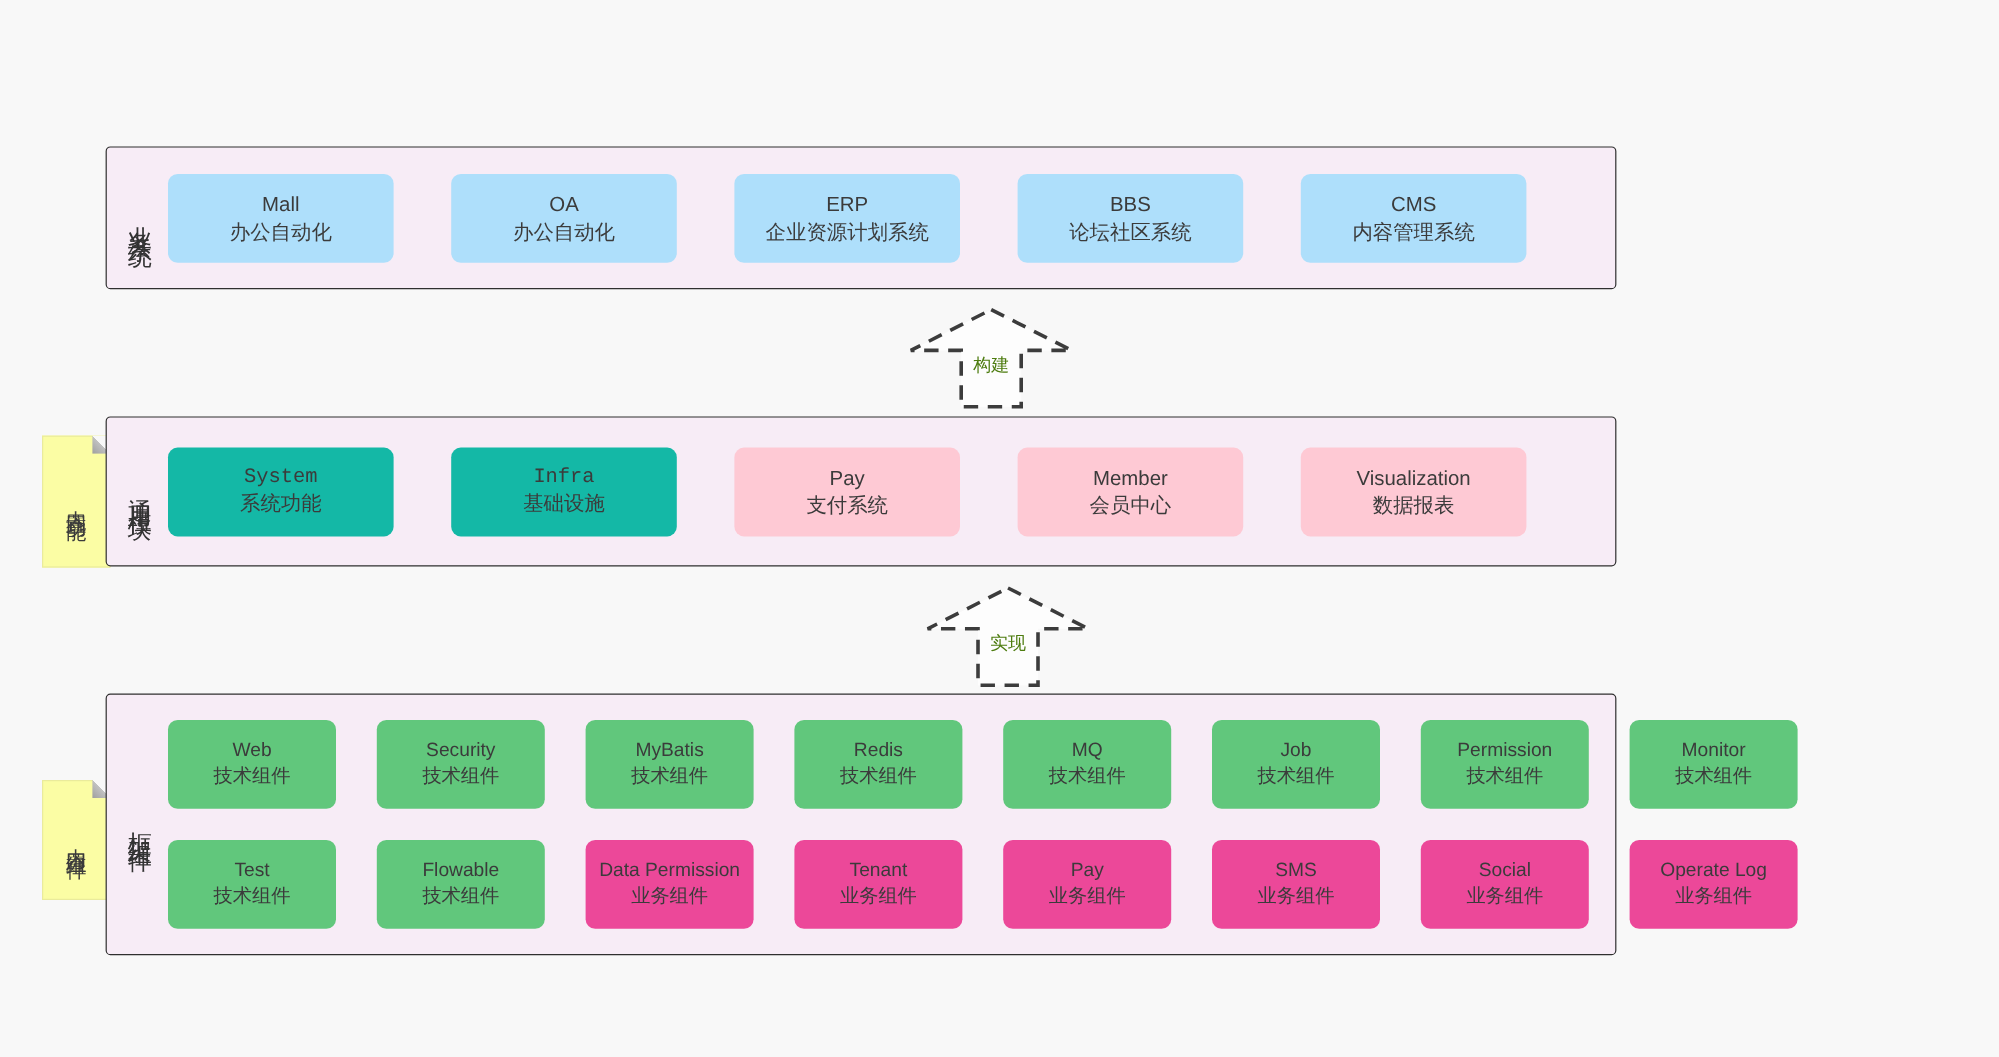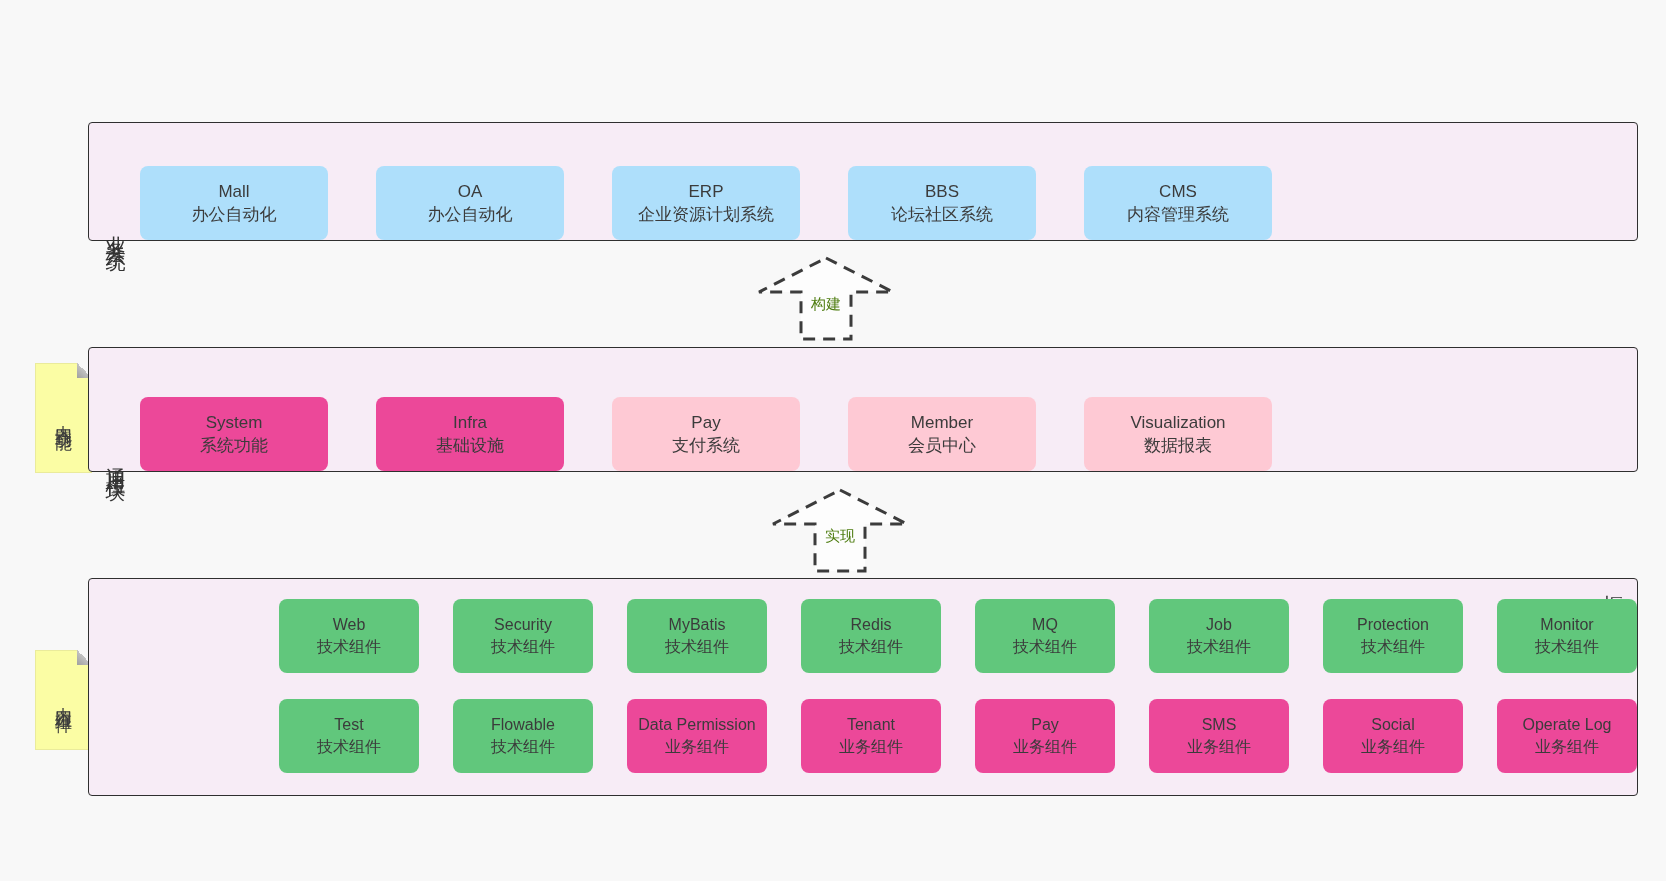--- a/index.html
+++ b/index.html
@@ -1,43 +1,43 @@
 <!DOCTYPE html>
 <html><head>
 <meta charset="utf-8">
 <style>
   html,body{margin:0;padding:0;background:#f8f8f8;}
   .stage{position:relative;width:1666px;height:881px;background:#f8f8f8;overflow:hidden;
          font-family:"Liberation Sans", sans-serif;color:#3b3b3b;}
 
   
-  .panel{position:absolute;left:88px;width:1550px;box-sizing:border-box;
+  .panel{position:absolute;left:88px;width:1259px;box-sizing:border-box;
          background:#f7ecf6;border:1.5px solid #2f2f2f;border-radius:4px;
-         display:flex;align-items:flex-end;z-index:2;}
+         display:flex;align-items:center;z-index:2;}
   #panel-business{top:122px;height:119px;}
   #panel-modules{top:347px;height:125px;}
-  #panel-components{top:578px;height:218px;flex-direction:column;}
+  #panel-components{top:578px;height:218px;}
 
   .band-label{writing-mode:vertical-rl;text-orientation:upright;
               font-size:20px;letter-spacing:5px;color:#333;
               flex:none;margin:0 10px 0 14px;text-align:center;}
 
   .boxes{display:flex;gap:48px;align-items:center;}
   .rows{display:flex;flex-direction:column;gap:26px;}
   .rows .boxes{gap:34px;}
 
   .box{width:188px;height:74px;border-radius:8px;flex:none;
        display:flex;flex-direction:column;align-items:center;justify-content:center;
        text-align:center;font-size:17px;line-height:23px;}
   .box.small{width:140px;font-size:16px;line-height:22px;}
   .box .en,.box .zh{display:block;}
   .box.small .en{max-width:120px;}
 
   .blue{background:#aedffb;}
-  .red{background:#ec4899;}
+  .red{background:#14b8a6;font-family:Liberation Mono, monospace;}
   .pink{background:#fec9d4;}
   .green{background:#61c77c;}
   .green-light{background:#ec4899;}
 
   
   .sticky{position:absolute;left:35px;width:57px;background:#fbfda4;
           border:1px solid #eaeb9b;box-sizing:border-box;z-index:1;
           display:flex;align-items:center;justify-content:center;}
   #sticky-modules{top:363px;height:110px;}
   #sticky-components{top:650px;height:100px;}
@@ -158,21 +158,21 @@
         </div>
         <div class="box small green">
           <span class="en">MQ</span>
           <span class="zh">技术组件</span>
         </div>
         <div class="box small green">
           <span class="en">Job</span>
           <span class="zh">技术组件</span>
         </div>
         <div class="box small green">
-          <span class="en">Protection</span>
+          <span class="en">Permission</span>
           <span class="zh">技术组件</span>
         </div>
         <div class="box small green">
           <span class="en">Monitor</span>
           <span class="zh">技术组件</span>
         </div>
       </div>
       <div class="boxes">
         <div class="box small green">
           <span class="en">Test</span>

